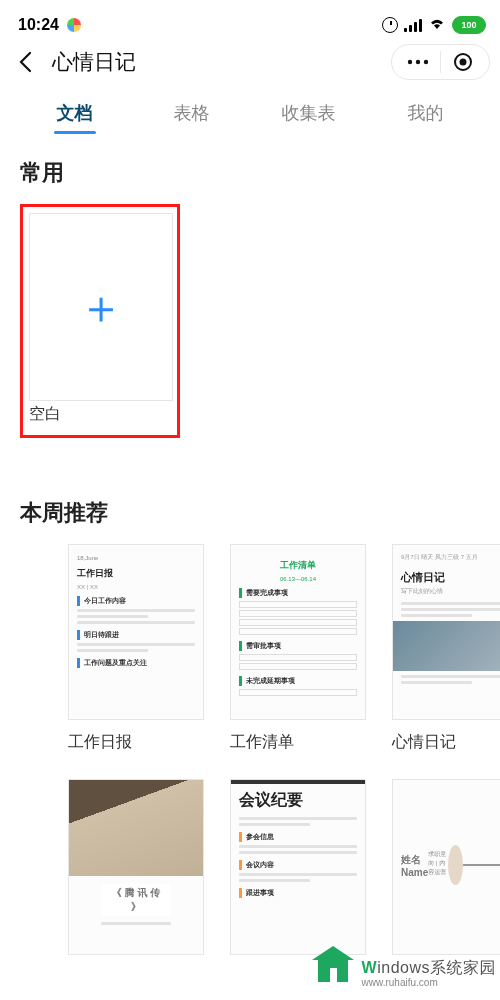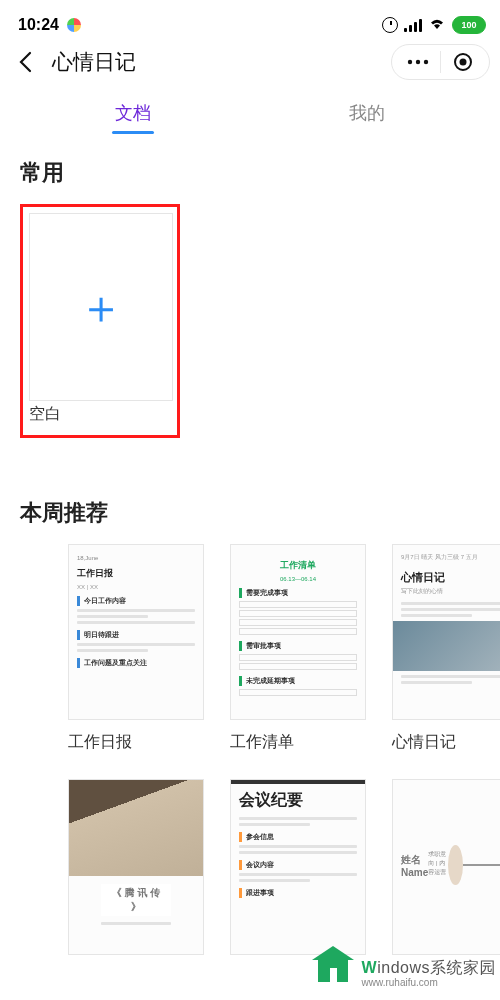--- a/index.html
+++ b/index.html
@@ -64,21 +64,21 @@
     }
     .tab {
       flex:1;
       text-align:center;
       font-size: 18px;
       color: #888;
       position: relative;
       height:46px;
       line-height:46px;
     }
-    .tab.active { color: #6d28d9; font-weight: 400; }
+    .tab.active { color: #0c4a6e; font-weight: 700; }
     .tab.active::after {
       content:'';
       position:absolute;
       bottom:2px; left:50%; transform:translateX(-50%);
       width: 42px; height: 3px; background:#2b8cf5; border-radius:2px;
     }
 
     .section {
       padding: 22px 20px 0;
     }
@@ -205,20 +205,22 @@
       <svg width="20" height="20" viewBox="0 0 20 20">
           <circle cx="10" cy="10" r="8" stroke="#111" stroke-width="2" fill="none"></circle>
           <circle cx="10" cy="10" r="3.5" fill="#111"></circle>
         </svg>
     </div>
   </div>
 </div>
 
 <div class="tabs">
   <div class="tab active"><span>文档</span></div>
+  <div class="tab"><span>表格</span></div>
+  <div class="tab"><span>收集表</span></div>
   <div class="tab"><span>我的</span></div>
 </div>
 
 <div class="section">
   <div class="section-title">常用</div>
   <div class="blank-wrap">
     <div class="blank-card">
       <span class="plus">＋</span>
     </div>
     <div class="blank-label">空白</div>

